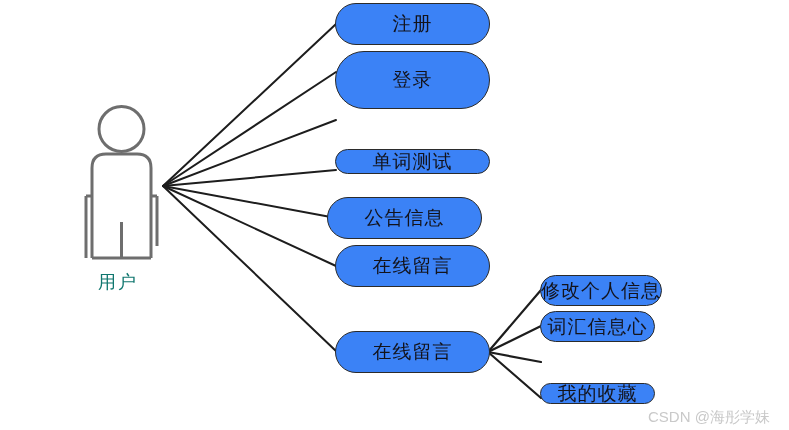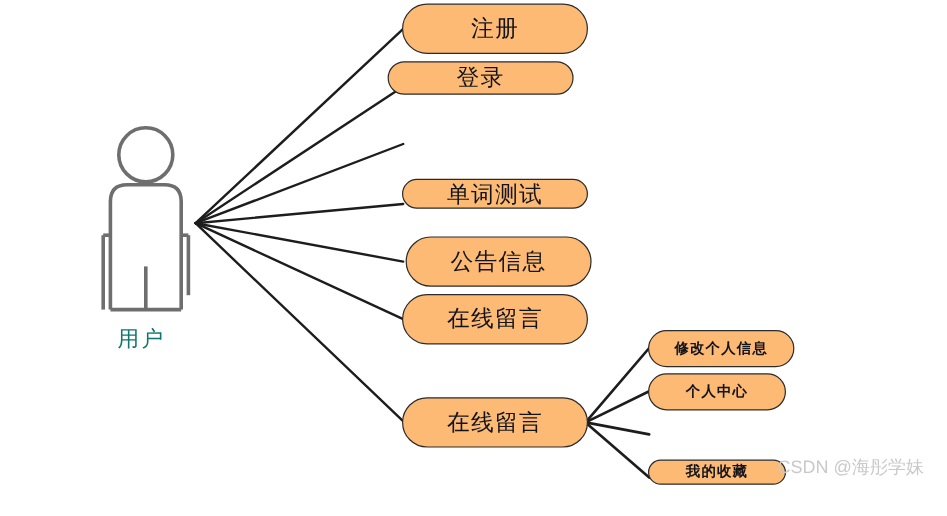--- a/index.html
+++ b/index.html
@@ -29,36 +29,35 @@
     left: 0;
     top: 0;
     width: 789px;
     height: 430px;
   }
   .usecase {
     position: absolute;
     box-sizing: border-box;
     border: 1.6px solid #2b2b2b;
     border-radius: 999px;
-    background: #fdba74;
+    background: #3b82f6;
     display: flex;
     align-items: center;
     justify-content: center;
     color: #13131b;
     letter-spacing: 1px;
     white-space: nowrap;
     z-index: 3;
   }
   .usecase.primary {
     font-size: 19px;
   }
   .usecase.sub {
-    font-size: 12px;
+    font-size: 19px;
     border-width: 1.5px;
-    font-weight: bold;
   }
   .actor-label {
     position: absolute;
     font-size: 18px;
     color: #0f766e;
     letter-spacing: 2px;
     white-space: nowrap;
     z-index: 4;
   }
   .watermark {
@@ -103,33 +102,33 @@
       <line x1="151" y1="196" x2="157" y2="196"></line>
       <line x1="121.5" y1="222" x2="121.5" y2="258"></line>
       <line x1="92" y1="258" x2="151" y2="258"></line>
     </g>
   </svg>
 
   <div class="actor-label" style="left:98px; top:270px;">用户</div>
 
   <div class="usecase primary" style="left:335px; top:3px; width:155px; height:42px;">注册</div>
 
-  <div class="usecase primary" style="left:323px; top:51px; width:155px; height:28px;">登录</div>
+  <div class="usecase primary" style="left:335px; top:51px; width:155px; height:58px;">登录</div>
 
 
   <div class="usecase primary" style="left:335px; top:149px; width:155px; height:25px;">单词测试</div>
 
-  <div class="usecase primary" style="left:338px; top:197px; width:155px; height:42px;">公告信息</div>
+  <div class="usecase primary" style="left:327px; top:197px; width:155px; height:42px;">公告信息</div>
 
   <div class="usecase primary" style="left:335px; top:245px; width:155px; height:42px;">在线留言</div>
 
   <div class="usecase primary" style="left:335px; top:331px; width:155px; height:42px;">在线留言</div>
 
   <div class="usecase sub" style="left:540px; top:275px; width:122px; height:31px;">修改个人信息</div>
 
-  <div class="usecase sub" style="left:540px; top:311px; width:115px; height:31px;">个人中心</div>
+  <div class="usecase sub" style="left:540px; top:311px; width:115px; height:31px;">词汇信息心</div>
 
 
   <div class="usecase sub" style="left:540px; top:383px; width:115px; height:21px;">我的收藏</div>
 
-  <div class="watermark" style="left:648px; top:380px;">CSDN @海彤学妹</div>
+  <div class="watermark" style="left:648px; top:408px;">CSDN @海彤学妹</div>
 
 </div>
 
 </body></html>

